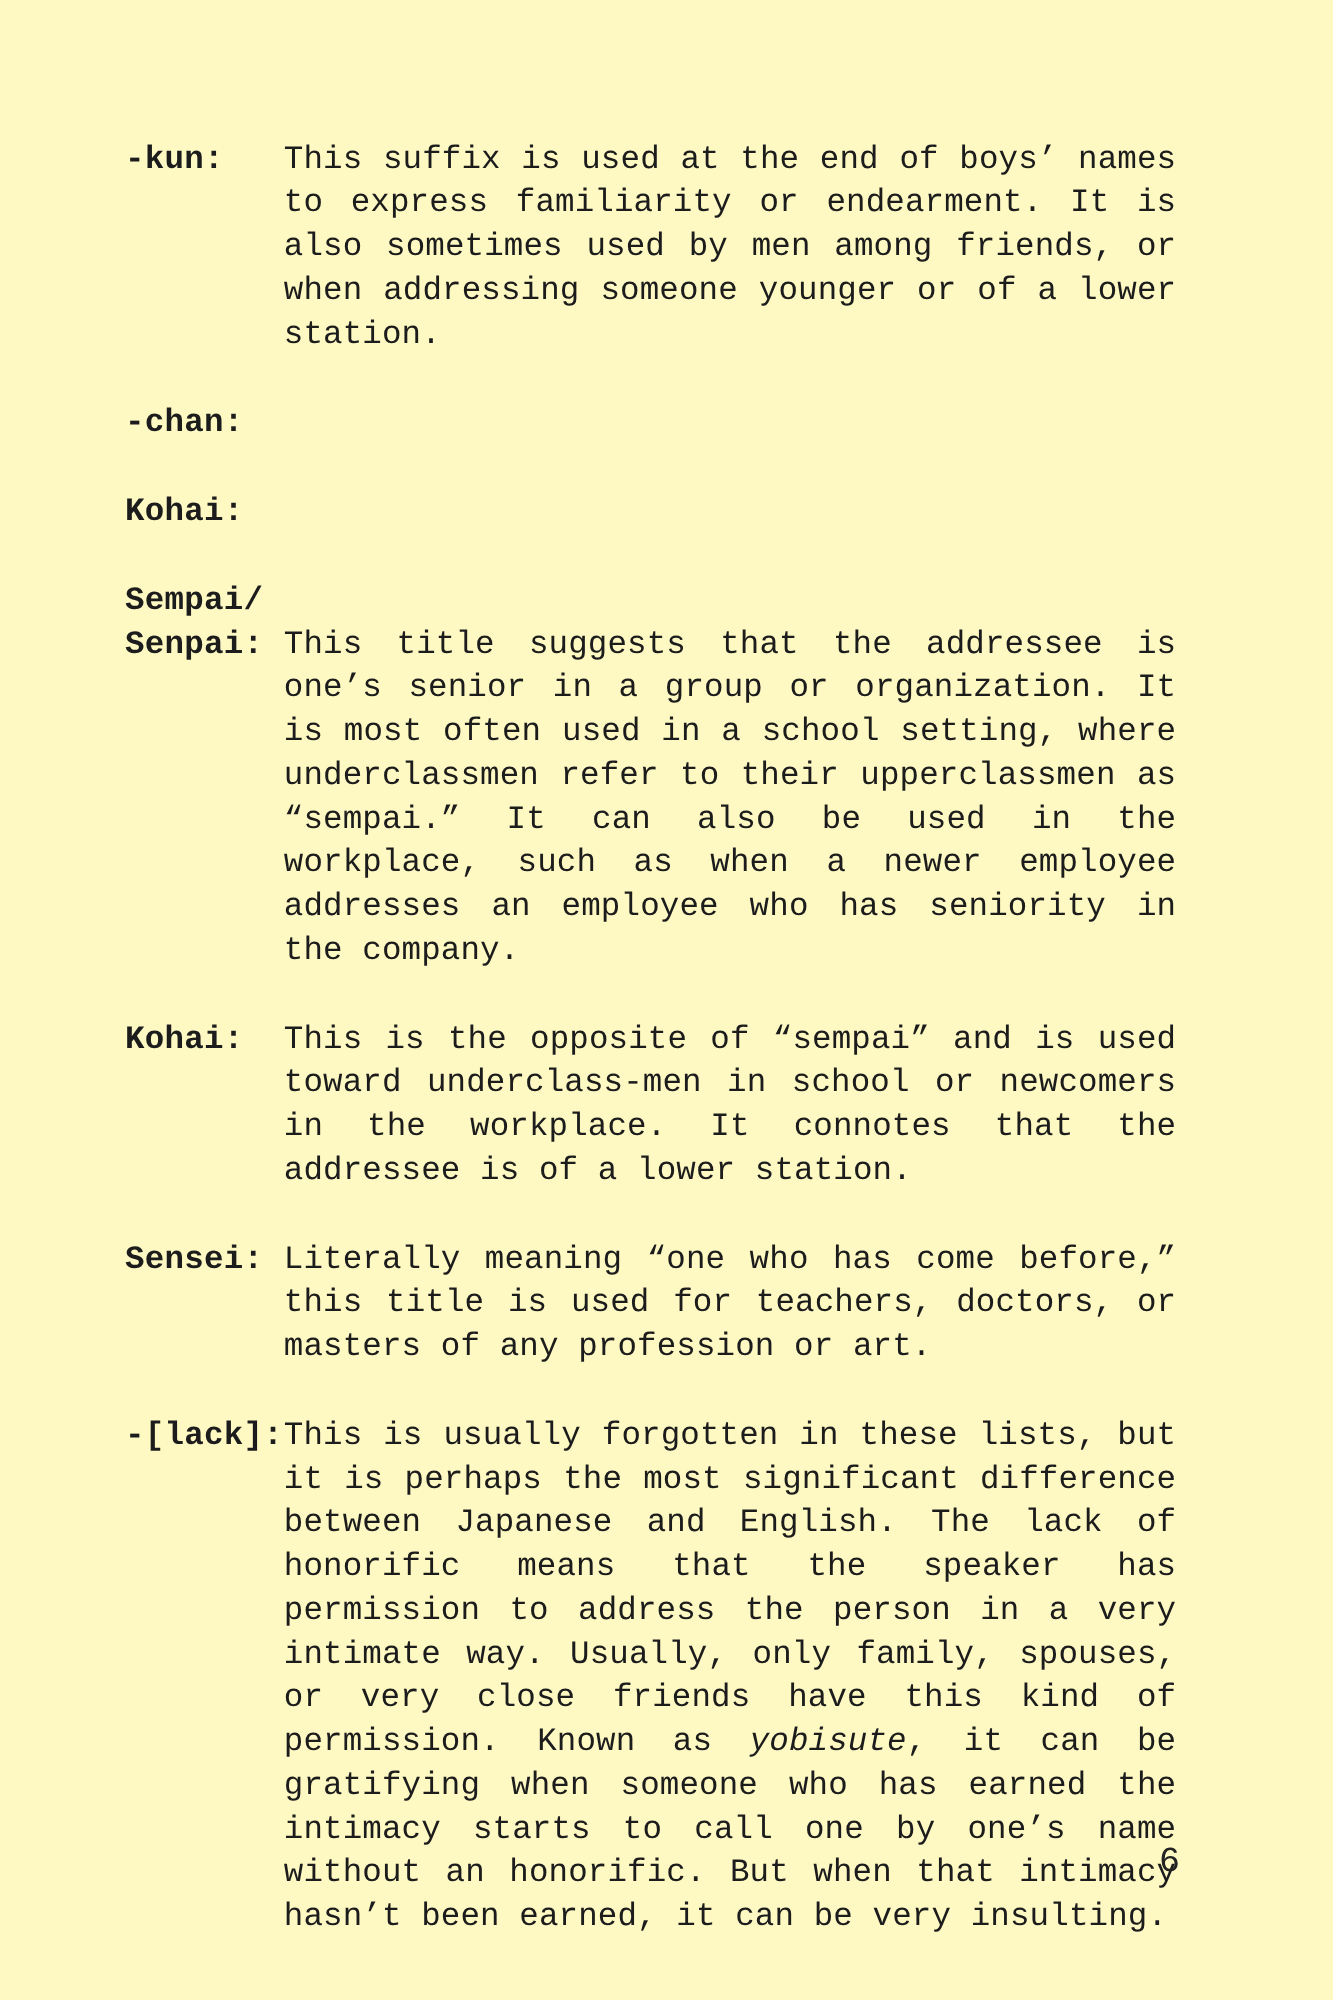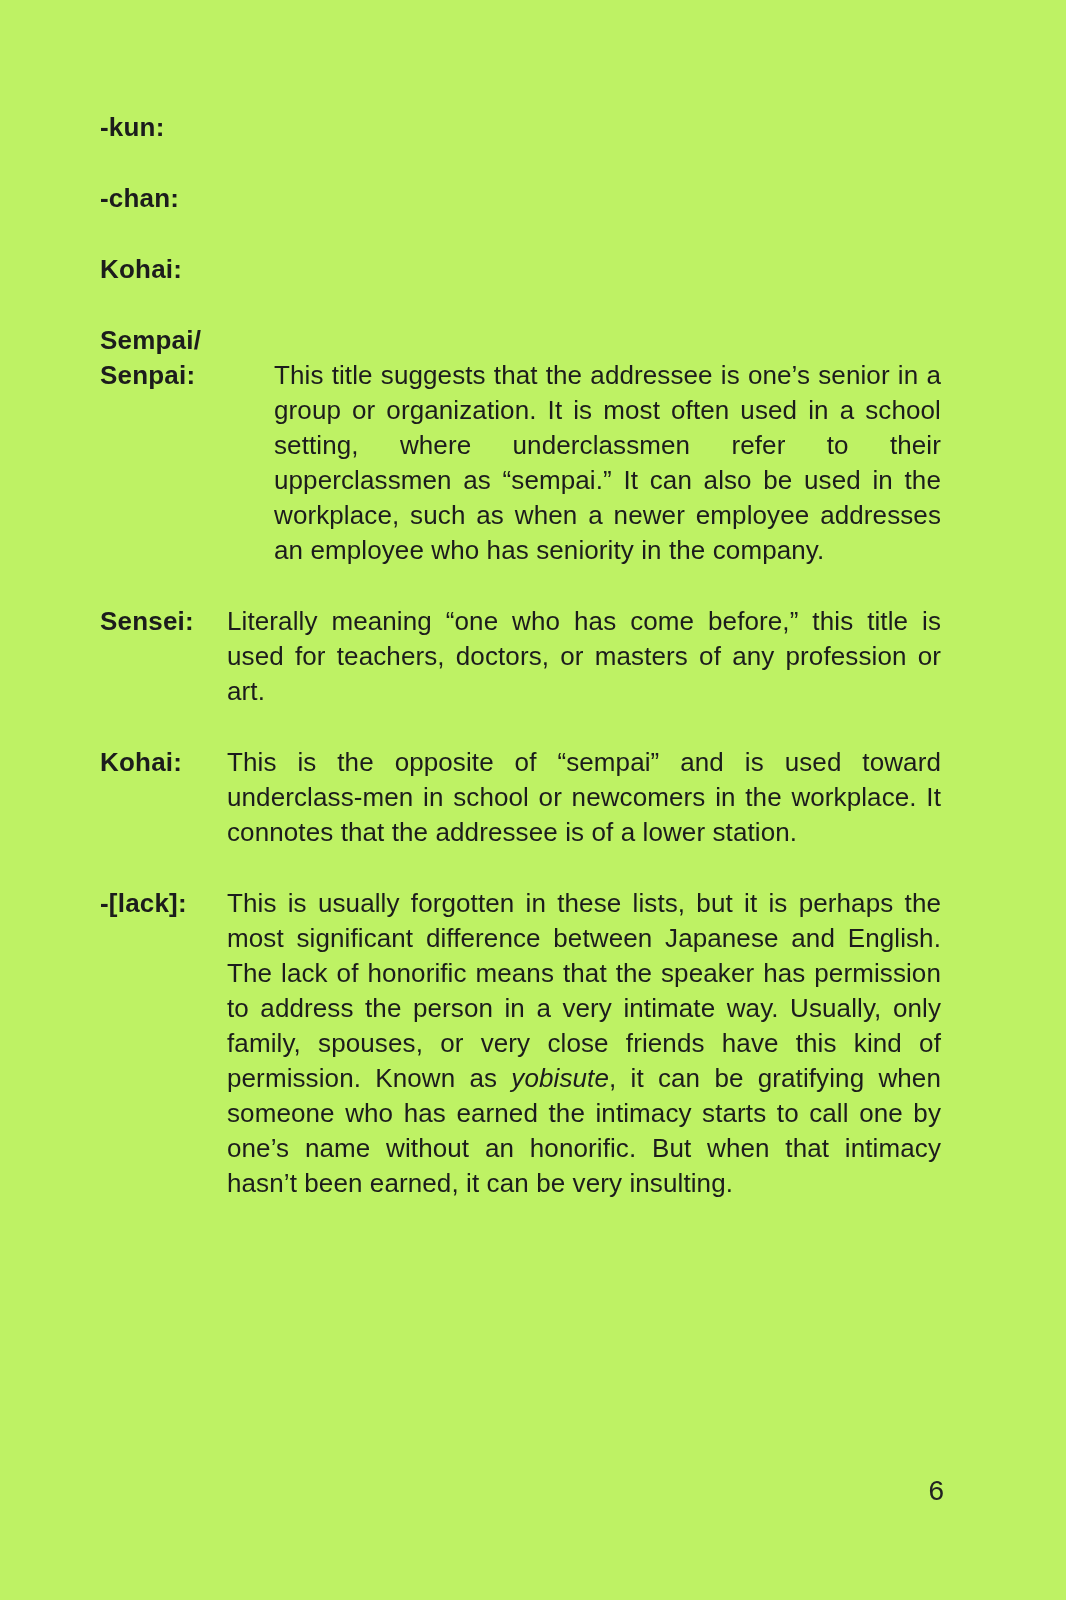--- a/index.html
+++ b/index.html
@@ -4,23 +4,23 @@
 <style>
   html, body {
     margin: 0;
     padding: 0;
     background: #ffffff;
   }
   .page {
     position: relative;
     width: 1066px;
     height: 1600px;
-    background: #bef264;
+    background: #fef9c3;
     color: #1c1c1c;
-    font-family: Liberation Sans, sans-serif;
+    font-family: Liberation Mono, monospace;
     overflow: hidden;
   }
   .glossary {
     position: absolute;
     left: 100px;
     top: 110px;
     width: 841px;
   }
   .entry {
     display: flex;
@@ -39,63 +39,63 @@
   .definition {
     flex: 1;
     font-size: 26px;
     line-height: 35px;
     text-align: justify;
     letter-spacing: 0.1px;
   }
   
   .definition.offset-one-line {
     padding-top: 35px;
-    margin-left: 47px;
   }
   .page-number {
     position: absolute;
     top: 1473px;
     right: 122px;
     font-size: 28px;
     line-height: 35px;
     color: #222222;
   }
 </style>
 </head>
 <body>
 
 <div class="page">
   <main class="glossary">
 
     <section class="entry">
       <div class="term">-kun:</div>
+      <div class="definition">This suffix is used at the end of boys’ names to express familiarity or endearment. It is also sometimes used by men among friends, or when addressing someone younger or of a lower station.</div>
     </section>
 
     <section class="entry">
       <div class="term">-chan:</div>
     </section>
 
     <section class="entry">
       <div class="term">Kohai:</div>
     </section>
 
     <section class="entry">
       <div class="term">Sempai/
 Senpai:</div>
       <div class="definition offset-one-line">This title suggests that the addressee is one’s senior in a group or organization. It is most often used in a school setting, where underclassmen refer to their upperclassmen as “sempai.” It can also be used in the workplace, such as when a newer employee addresses an employee who has seniority in the company.</div>
     </section>
 
     <section class="entry">
-      <div class="term">Sensei:</div>
-      <div class="definition">Literally meaning “one who has come before,” this title is used for teachers, doctors, or masters of any profession or art.</div>
+      <div class="term">Kohai:</div>
+      <div class="definition">This is the opposite of “sempai” and is used toward underclass-men in school or newcomers in the workplace. It connotes that the addressee is of a lower station.</div>
     </section>
 
     <section class="entry">
-      <div class="term">Kohai:</div>
-      <div class="definition">This is the opposite of “sempai” and is used toward underclass-men in school or newcomers in the workplace. It connotes that the addressee is of a lower station.</div>
+      <div class="term">Sensei:</div>
+      <div class="definition">Literally meaning “one who has come before,” this title is used for teachers, doctors, or masters of any profession or art.</div>
     </section>
 
     <section class="entry">
       <div class="term">-[lack]:</div>
       <div class="definition"><span>This is usually forgotten in these lists, but it is perhaps the most significant difference between Japanese and English. The lack of honorific means that the speaker has permission to address the person in a very intimate way. Usually, only family, spouses, or very close friends have this kind of permission. Known as </span><span style="font-style: italic;">yobisute</span><span>, it can be gratifying when someone who has earned the intimacy starts to call one by one’s name without an honorific. But when that intimacy hasn’t been earned, it can be very insulting.</span></div>
     </section>
 
   </main>
 
   <footer>

